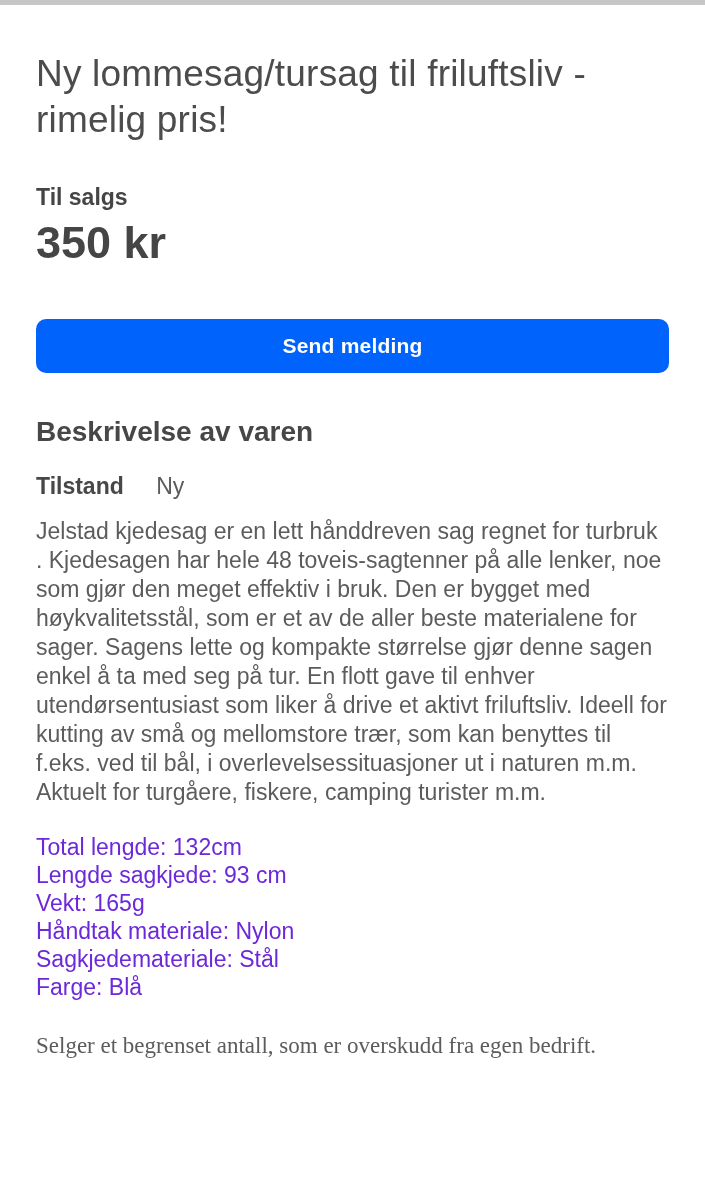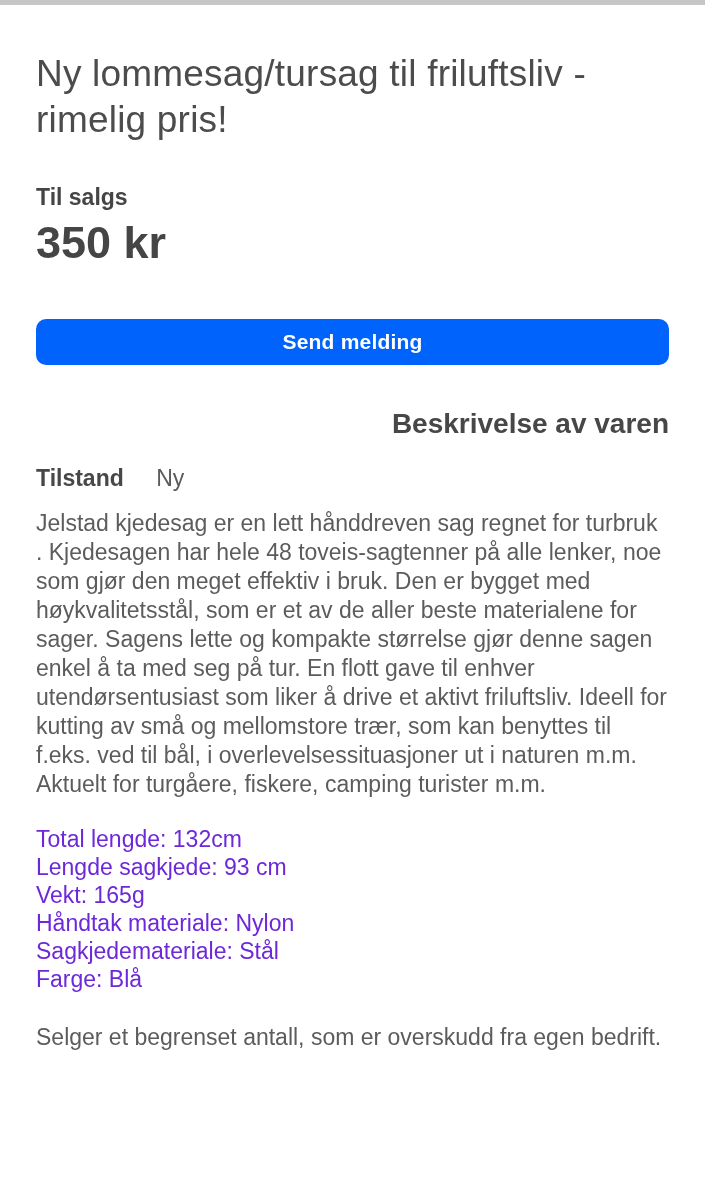--- a/index.html
+++ b/index.html
@@ -40,38 +40,37 @@
     margin-top: 6px;
     font-size: 45px;
     line-height: 52px;
     font-weight: 700;
     color: #454545;
   }
   .cta-button {
     display: block;
     margin-top: 50px;
     width: 100%;
-    height: 46px;
+    height: 54px;
     border: none;
     border-radius: 10px;
     background: #0063fb;
     color: #ffffff;
     font-family: inherit;
     font-size: 21px;
     font-weight: 600;
     letter-spacing: 0.2px;
     cursor: pointer;
   }
   .desc-heading {
     margin-top: 42px;
     font-size: 28px;
     line-height: 34px;
     font-weight: 600;
     color: #474747;
-    text-align: right;
   }
   .condition-row {
     margin-top: 18px;
     font-size: 23px;
     line-height: 29px;
   }
   .condition-label {
     font-weight: 700;
     color: #474747;
   }
@@ -96,20 +95,21 @@
     line-height: 28px;
     font-weight: 400;
     color: #6d28d9;
   }
   .closing {
     margin-top: 30px;
     font-size: 23px;
     line-height: 29px;
     font-weight: 400;
     color: #5c5c5c;
+    font-family: Liberation Serif, serif;
   }
 </style>
 </head>
 <body>
 
 <div class="top-edge"></div>
 
 <div class="content">
 
   <h1 class="title">Ny lommesag/tursag til friluftsliv - rimelig pris!</h1>

